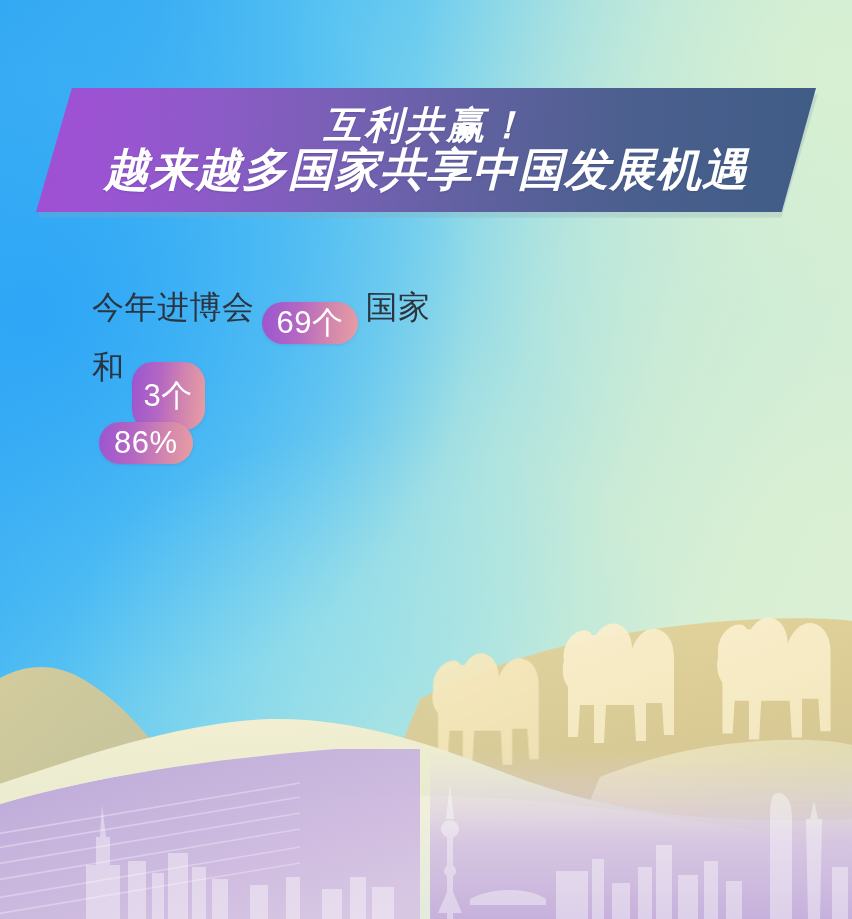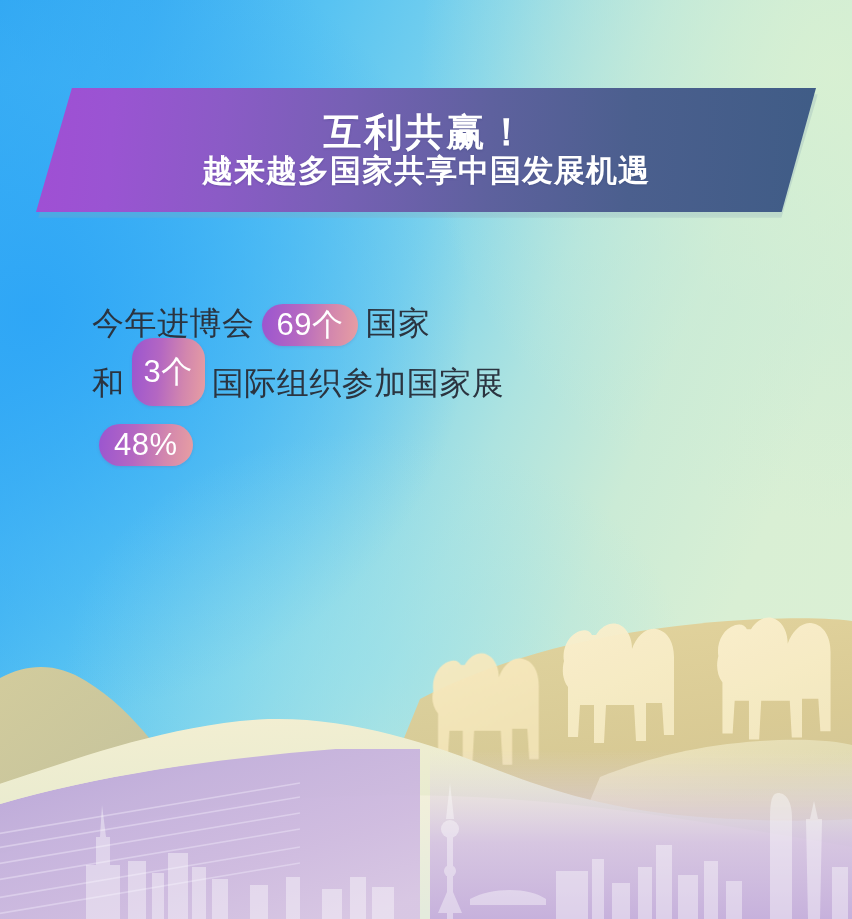--- a/index.html
+++ b/index.html
@@ -97,53 +97,54 @@
     inset: 0;
     display: flex;
     flex-direction: column;
     align-items: center;
     justify-content: center;
     gap: 2px;
   }
   .banner-line {
     color: #ffffff;
     font-weight: 700;
+    font-style: italic;
     letter-spacing: 1px;
     white-space: nowrap;
     line-height: 1.04;
     text-shadow: 0 1px 2px rgba(40,50,100,0.25);
   }
   .banner-line.l1 { font-size: 38px; letter-spacing: 3px; }
-  .banner-line.l2 { font-size: 31px; letter-spacing: 1px; }
+  .banner-line.l2 { font-size: 45px; letter-spacing: 1px; }
 
   
   .copy {
     position: absolute;
     left: 92px;
     top: 286px;
     width: 700px;
   }
   .copy-line {
     display: flex;
-    align-items: flex-end;
+    align-items: flex-start;
     height: 60px;
     font-size: 32px;
     color: #2B3440;
     white-space: nowrap;
     letter-spacing: 0.5px;
   }
   .seg-plain { }
   .pill {
     display: inline-flex;
     align-items: center;
     justify-content: center;
     height: 42px;
     min-width: 40px;
     padding: 0 15px;
-    margin: 0 7px;
+    margin: 16px 7px;
     border-radius: 21px;
     color: #ffffff;
     font-size: 31px;
     font-weight: 400;
     letter-spacing: 0.5px;
     background: linear-gradient(95deg, #9B55D0 0%, #B467C2 38%, #D286AE 70%, #E79EA2 100%);
     box-shadow: 0 1px 3px rgba(110,80,150,0.22);
   }
   .pill.narrow { padding: 13px 12px; }
 
@@ -337,20 +338,19 @@
 
   <div class="copy" id="copy-block">
       <div class="copy-line">
         <span class="seg-plain">今年进博会</span>
         <span class="pill">69个</span>
         <span class="seg-plain">国家</span>
       </div>
       <div class="copy-line">
         <span class="seg-plain">和</span>
         <span class="pill narrow">3个</span>
-        <span class="seg-plain">国际组织参加国家展</span>
       </div>
       <div class="copy-line">
-        <span class="pill">48%</span>
+        <span class="pill">86%</span>
       </div>
     </div>
 
 </div>
 
 </body></html>

